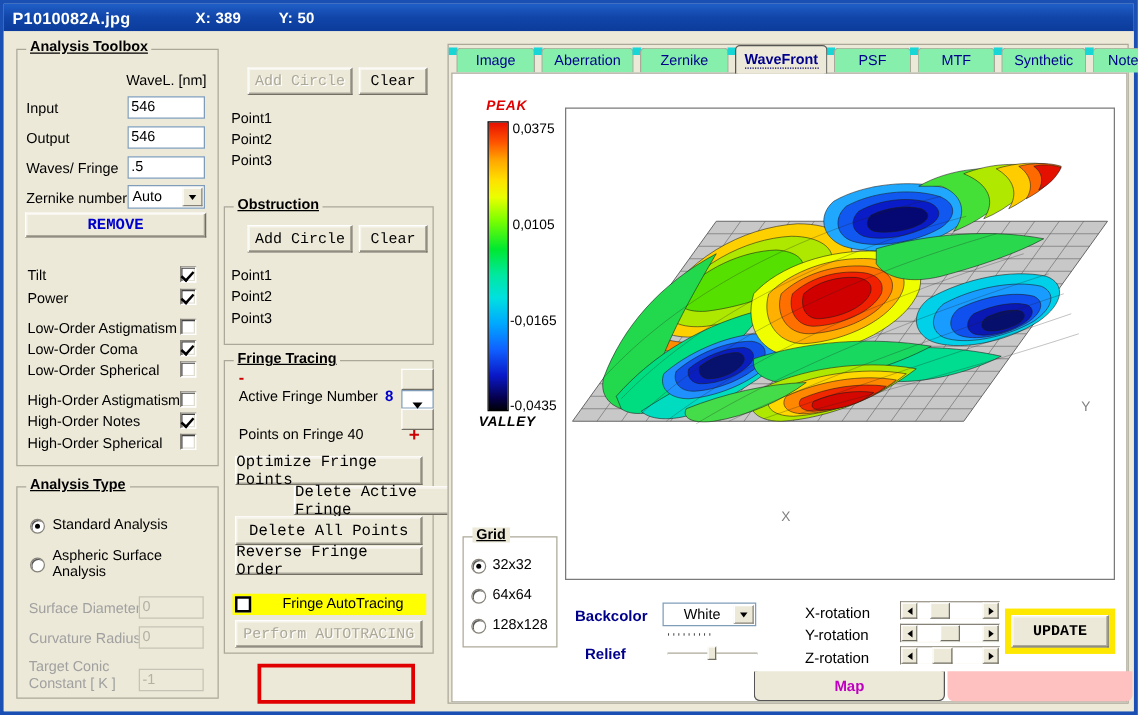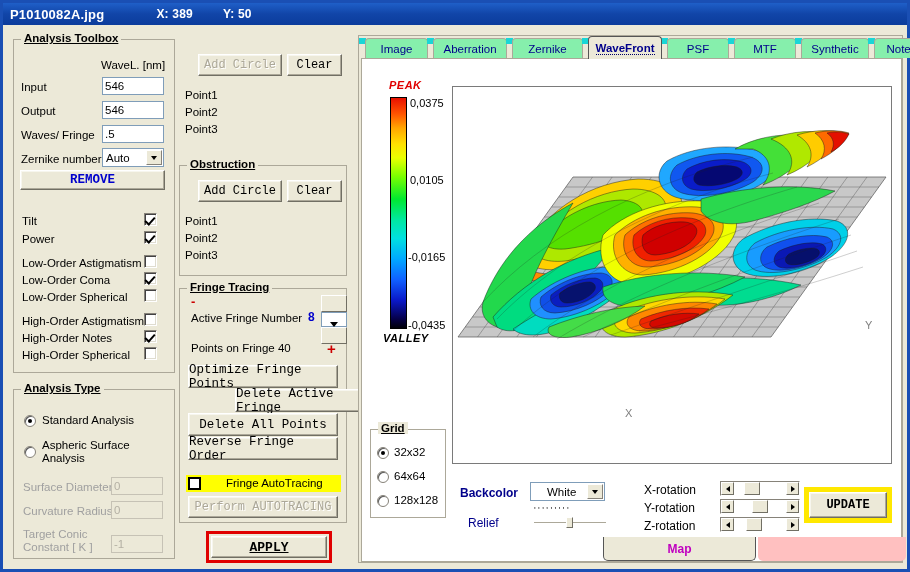--- a/index.html
+++ b/index.html
@@ -320,21 +320,20 @@
     <div class="btn" style="left:185px; top:388px; width:150px; height:23px; font-size:12.5px;">Delete  All  Points</div>
     <div class="btn" style="left:185px; top:412px; width:150px; height:23px; font-size:12.5px;">Reverse  Fringe Order</div>
 
     <div style="position:absolute; left:183px; top:450px; width:155px; height:17px; background:#ffff00;"></div>
     <div class="cb" style="left:185px; top:452px; background:#fff; box-shadow:none; border:2px solid #000;"></div>
     <div class="lbl" style="left:203px; top:452px;padding-left:20px;">Fringe AutoTracing</div>
 
     <div class="btn dim" style="left:185px; top:471px; width:150px; height:22px; font-size:12px;">Perform  AUTOTRACING</div>
 
     <div class="redframe" style="left:203px; top:506px; width:126px; height:32px;"></div>
-    <div class="btn" style="left:208px; top:511px; width:116px; height:22px; font-size:13px; font-weight:bold; text-decoration:underline;">APPLY</div>
 
     <div class="notebook">
 
       <div class="tabstrip">
         <div class="tabcorner" style="left:0px;"></div>
         <div class="tab" style="left:6px; width:63px;">
           <span class="tlabel">Image</span>
         </div>
         <div class="tabcorner" style="left:68px;"></div>
         <div class="tab" style="left:74px; width:74px;">
@@ -498,21 +497,21 @@
         <div class="lbl" style="left:32px; top:411px;">64x64</div>
         <div class="rb" style="left:15px; top:436px;"></div>
         <div class="lbl" style="left:32px; top:435px;">128x128</div>
 
         <div class="lbl" style="left:98px; top:427px; color:#00008b; font-weight:bold; font-size:12px;">Backcolor</div>
         <div class="combo" style="left:168px; top:423px; width:75px;padding-left:16px;">
           <span>White</span>
           <span class="arrow"></span>
         </div>
 
-        <div class="lbl" style="left:106px; top:457px; color:#00008b; font-weight:normal; font-size:12px;">Relief</div>
+        <div class="lbl" style="left:106px; top:457px; color:#00008b; font-weight:bold; font-size:12px;">Relief</div>
         <div class="ticks" style="left:172px; top:446px;">'''''''''</div>
         <div class="relief-track" style="left:172px; top:463px; width:72px;"></div>
         <div class="relief-thumb" style="left:204px; top:458px;"></div>
 
         <div class="lbl" style="left:282px; top:424px; font-size:12px;">X-rotation</div>
         <div class="sld" style="left:358px; top:422px;">
           <div class="sbtn tri-l"></div>
           <div class="strack">
               <div class="sthumb" style="left:10px;"></div>
             </div>

